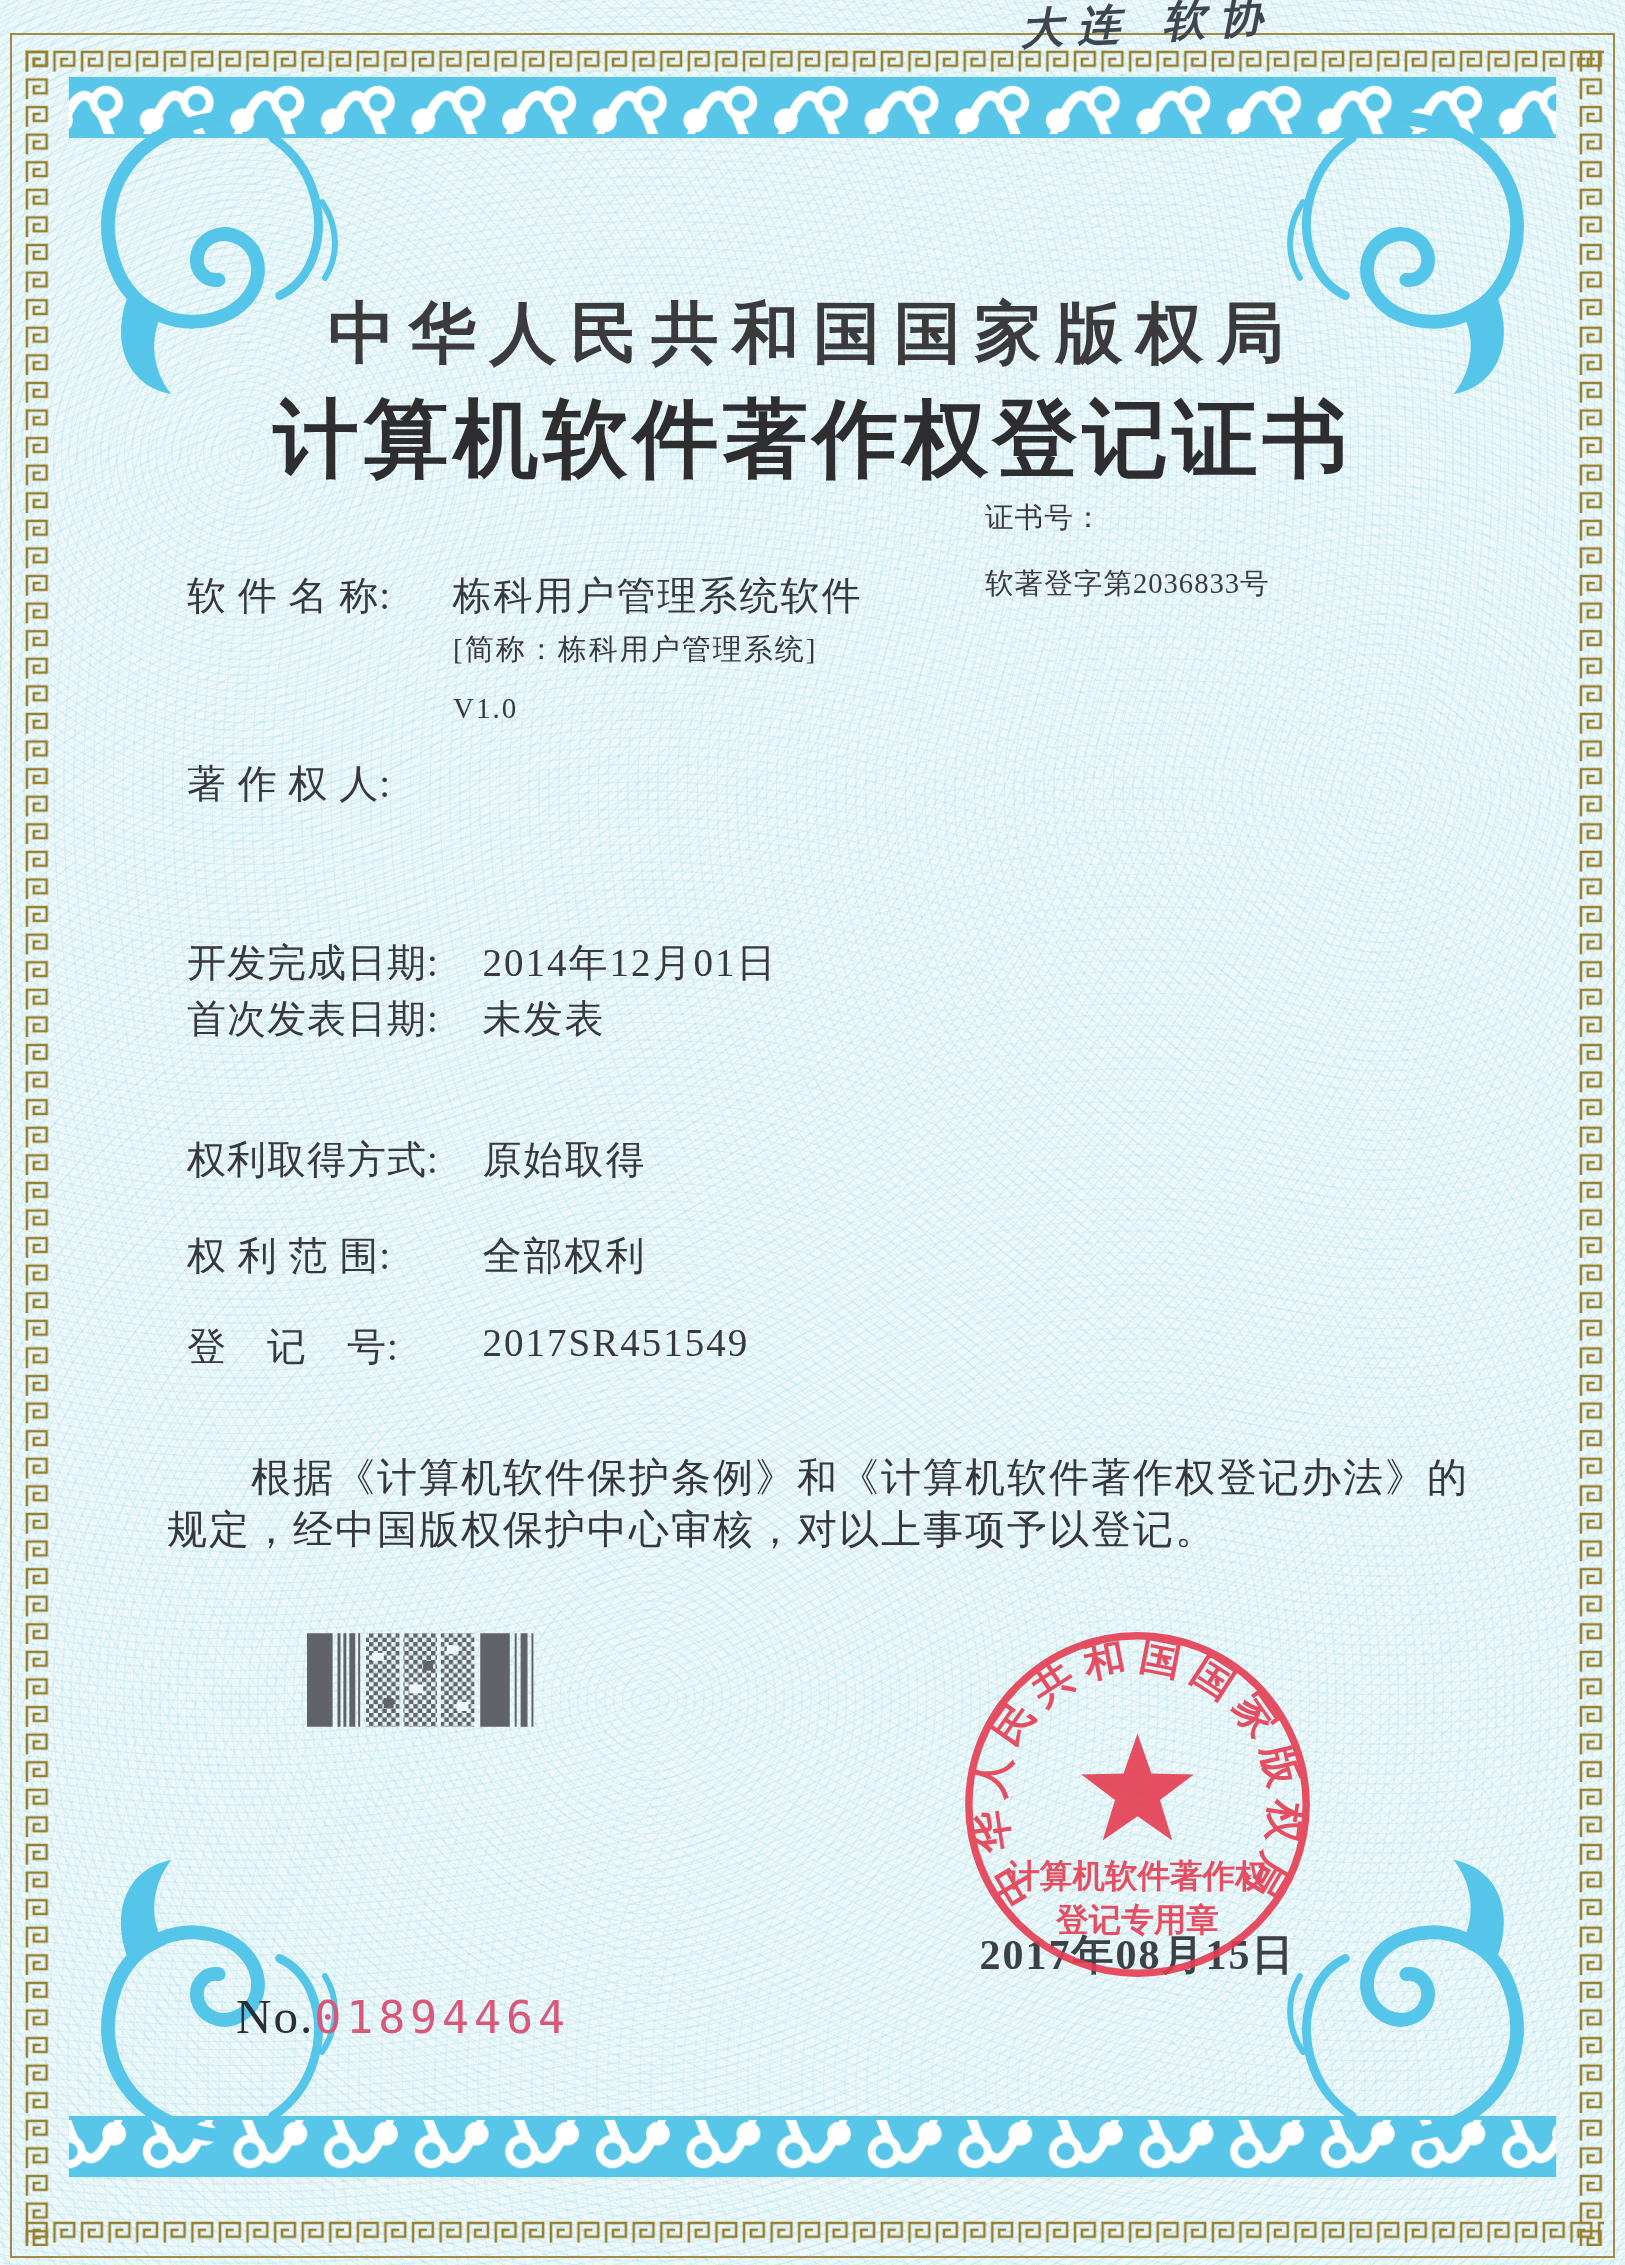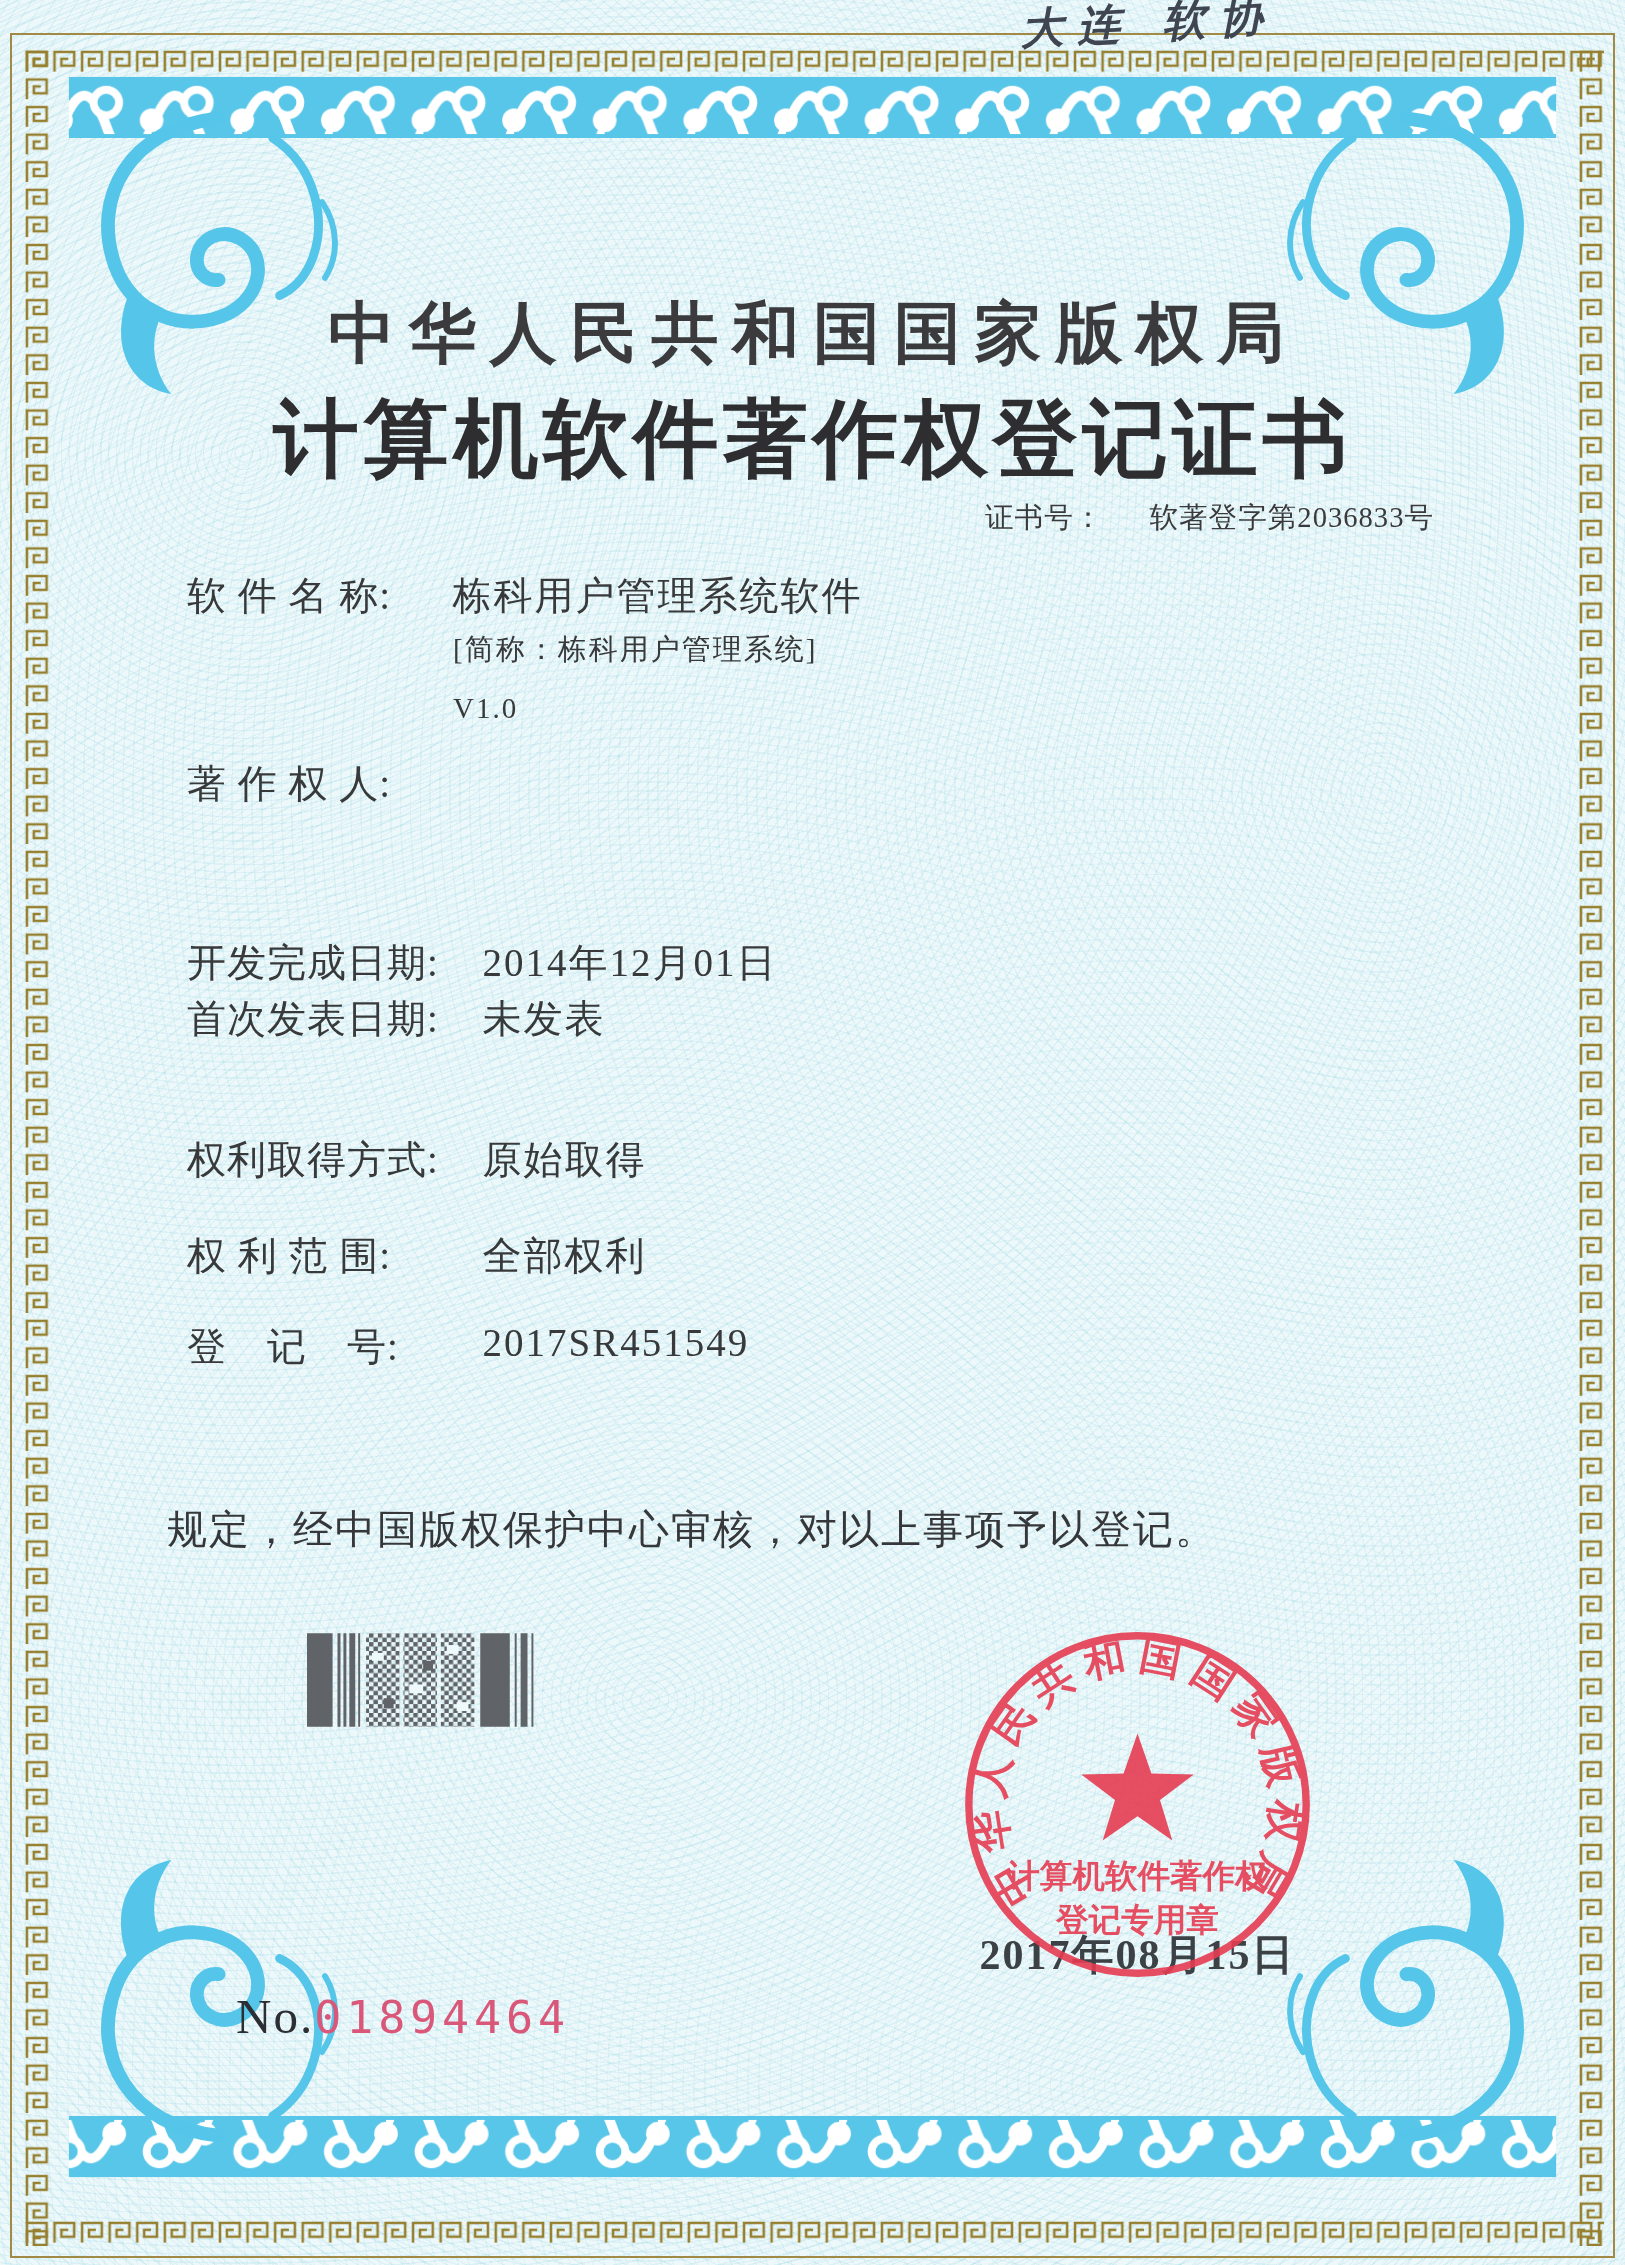--- a/index.html
+++ b/index.html
@@ -32,22 +32,22 @@
   }
   .authority{
     position:absolute;left:84px;top:288px;width:1458px;z-index:3;
     text-align:center;font-size:67px;font-weight:700;letter-spacing:13.8px;color:#3b3b3d;white-space:nowrap;
   }
   .cert-title{
     position:absolute;left:84px;top:382px;width:1458px;z-index:3;
     text-align:center;font-size:85px;font-weight:700;letter-spacing:4.9px;color:#2e2e30;white-space:nowrap;
   }
   .certno{
-    position:absolute;left:985px;top:498px;z-index:3;display:flex;gap:46px;
-    font-size:28.6px;color:#3a3a3c;letter-spacing:1px;
+    position:absolute;left:985px;top:498px;z-index:3;display:flex;gap:27px;
+    font-size:28.6px;color:#3a3a3c;letter-spacing:1px;flex-direction:column;
   }
   .row{position:absolute;left:187px;z-index:3;display:flex;font-size:39px;color:#37393b;}
   .row .lbl{width:236px;flex:0 0 auto;letter-spacing:1px;}
   .row .val{margin-left:29.6px;letter-spacing:2px;white-space:nowrap;}
   .subline{position:absolute;left:453px;z-index:3;font-size:29px;color:#37393b;letter-spacing:2px;white-space:nowrap;}
   .stmt{position:absolute;z-index:3;font-size:40px;color:#35373a;letter-spacing:2px;white-space:nowrap;}
   .stmt.l1{left:251px;top:1450px;}
   .stmt.l2{left:167px;top:1502px;}
   .barcode{position:absolute;left:307px;top:1633px;z-index:3;}
   .seal{position:absolute;left:956px;top:1623px;z-index:5;opacity:.9;}
@@ -157,20 +157,21 @@
   <div class="row" style="top:1229px">
     <span class="lbl" style="width:266px">权 利 范 围:</span>
     <span class="val">全部权利</span>
   </div>
 
   <div class="row" style="top:1320px">
     <span class="lbl" style="width:266px">登　记　号:</span>
     <span class="val">2017SR451549</span>
   </div>
 
+  <div class="stmt l1">根据《计算机软件保护条例》和《计算机软件著作权登记办法》的</div>
   <div class="stmt l2">规定，经中国版权保护中心审核，对以上事项予以登记。</div>
 
   <svg class="barcode" width="252" height="94" viewBox="0 0 256 95">
     <rect x="0" y="0" width="26" height="95" fill="#606468"></rect>
     <rect x="31" y="0" width="3" height="95" fill="#606468"></rect>
     <rect x="37" y="0" width="3" height="95" fill="#606468"></rect>
     <rect x="43" y="0" width="6" height="95" fill="#606468"></rect>
     <rect x="52" y="0" width="2" height="95" fill="#606468"></rect>
     <rect x="60" y="0" width="34" height="95" fill="url(#bcnoise)"></rect>
     <rect x="98" y="0" width="34" height="95" fill="url(#bcnoise)"></rect>

